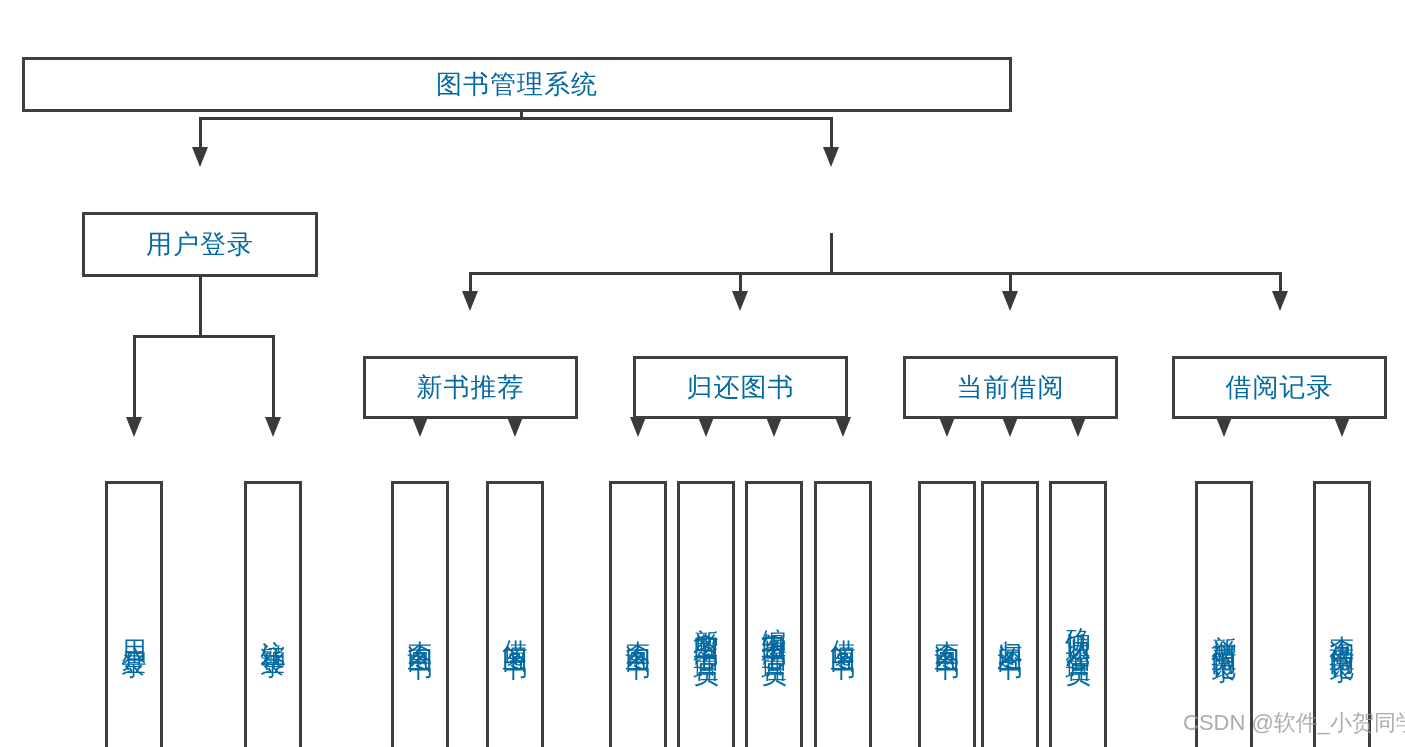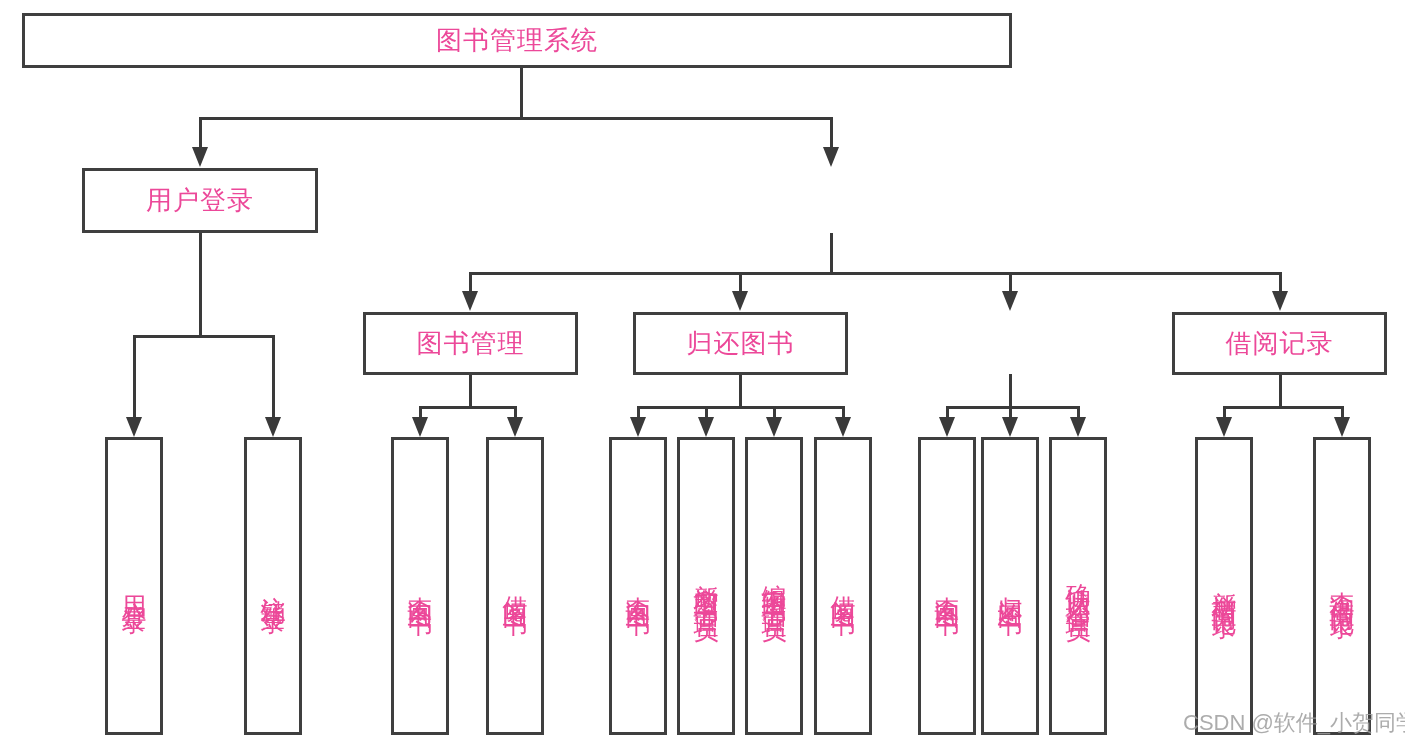--- a/index.html
+++ b/index.html
@@ -9,25 +9,26 @@
     height: 747px;
     background: #ffffff;
     font-family: "Liberation Sans", sans-serif;
     overflow: hidden;
   }
   .node {
     position: absolute;
     box-sizing: border-box;
     border: 3px solid #3f3f3f;
     background: #ffffff;
-    color: #ec4899;
+    color: #0369a1;
     display: flex;
     align-items: center;
     justify-content: center;
     text-align: center;
+    margin-top: 44px;
   }
   .h-node { font-size: 26px; letter-spacing: 1px; }
   .v-node {
     writing-mode: vertical-rl;
     text-orientation: mixed;
     font-size: 25px;
     letter-spacing: 5px;
     line-height: 1;
   }
   .line { position: absolute; background: #3a3a3a; }
@@ -183,22 +184,23 @@
   <div class="arrow leaf-arrow a8"></div>
   <div class="arrow leaf-arrow a9"></div>
   <div class="arrow leaf-arrow a10"></div>
   <div class="arrow leaf-arrow a11"></div>
   <div class="arrow leaf-arrow a12"></div>
   <div class="arrow leaf-arrow a13"></div>
 
   <div class="node h-node b-root">图书管理系统</div>
   <div class="node h-node b-login">用户登录</div>
 
-  <div class="node h-node l3 b-l3-1">图书管理</div>
+  <div class="node h-node l3 b-l3-1">新书推荐</div>
   <div class="node h-node l3 b-l3-2">归还图书</div>
+  <div class="node h-node l3 b-l3-3">当前借阅</div>
   <div class="node h-node l3 b-l3-4">借阅记录</div>
 
   <div class="node v-node leaf b-lf-1">用户登录</div>
   <div class="node v-node leaf b-lf-2">注销登录</div>
   <div class="node v-node leaf b-lf-3">查询图书</div>
   <div class="node v-node leaf b-lf-4">借阅图书</div>
   <div class="node v-node leaf b-lf-5">查询图书</div>
   <div class="node v-node leaf b-lf-6">新增图书（管理员）</div>
   <div class="node v-node leaf b-lf-7">编辑图书（管理员）</div>
   <div class="node v-node leaf b-lf-8">借阅图书</div>

